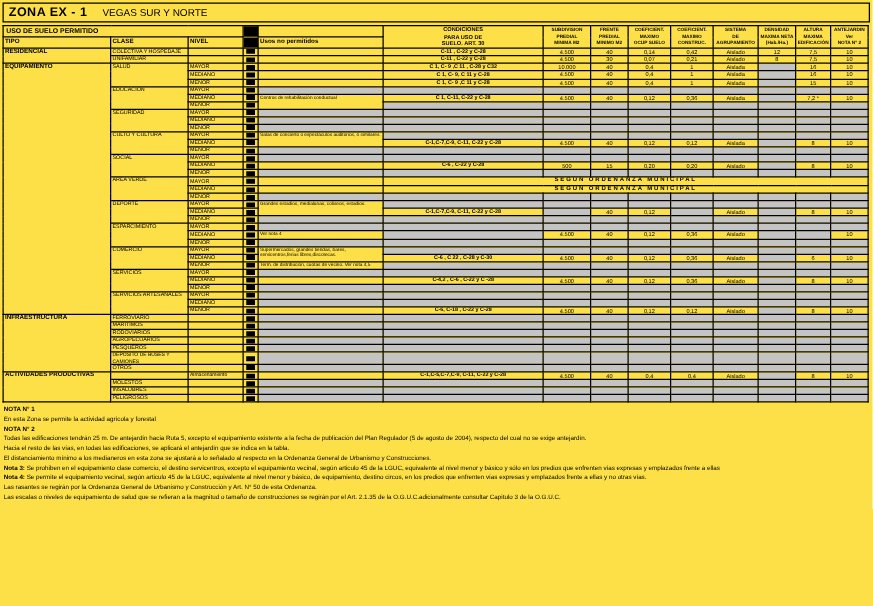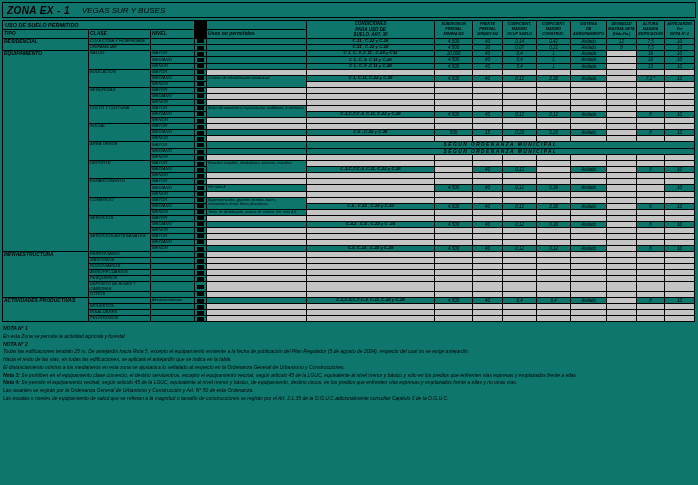--- a/index.html
+++ b/index.html
@@ -1,17 +1,17 @@
 <!DOCTYPE html>
 <html><head>
 <meta charset="utf-8">
 <style>
   html,body{margin:0;padding:0;background:#fff;}
   body{font-family:"Liberation Sans",sans-serif;-webkit-text-size-adjust:none;}
-  .page{width:698px;height:485px;box-sizing:border-box;padding:2px;background:#0f766e;overflow:hidden;font-style:italic;}
+  .page{width:698px;height:485px;box-sizing:border-box;padding:2px;background:#fde047;overflow:hidden;}
   .titlebar{border:1px solid #000;height:16px;display:flex;align-items:center;gap:12px;padding:0 4px;box-sizing:border-box;}
   .title{font-weight:bold;font-size:10px;letter-spacing:.4px;}
   .subtitle{font-size:8px;}
   table{border-collapse:collapse;table-layout:fixed;width:692px;margin-top:2px;}
   th,td{border:1px solid #000;height:6px;padding:0 1px;font-size:4.5px;line-height:1.15;text-align:center;vertical-align:middle;overflow:hidden;font-weight:normal;box-sizing:border-box;word-wrap:break-word;}
   th{font-weight:bold;}
   .hleft{text-align:left;font-size:5.5px;padding-left:2px;}
   .hcol{font-size:3.8px;line-height:1.25;}
   .hcond{font-size:4.5px;}
   .hb{font-size:5px;text-align:left;}
@@ -30,21 +30,21 @@
   .notes{margin-top:3px;font-size:5px;line-height:1.55;padding-left:1px;}
   .note-line{white-space:normal;}
   .nb{font-weight:bold;}
 </style>
 </head>
 <body>
 
 <div class="page">
   <div class="titlebar">
     <span class="title">ZONA  EX - 1</span>
-    <span class="subtitle">VEGAS SUR Y BUSES</span>
+    <span class="subtitle">VEGAS SUR Y NORTE</span>
   </div>
   <table>
     <colgroup id="cols">
         <col style="width: 86px;">
         <col style="width: 62px;">
         <col style="width: 44px;">
         <col style="width: 12px;">
         <col style="width: 100px;">
         <col style="width: 128px;">
         <col style="width: 38px;">

